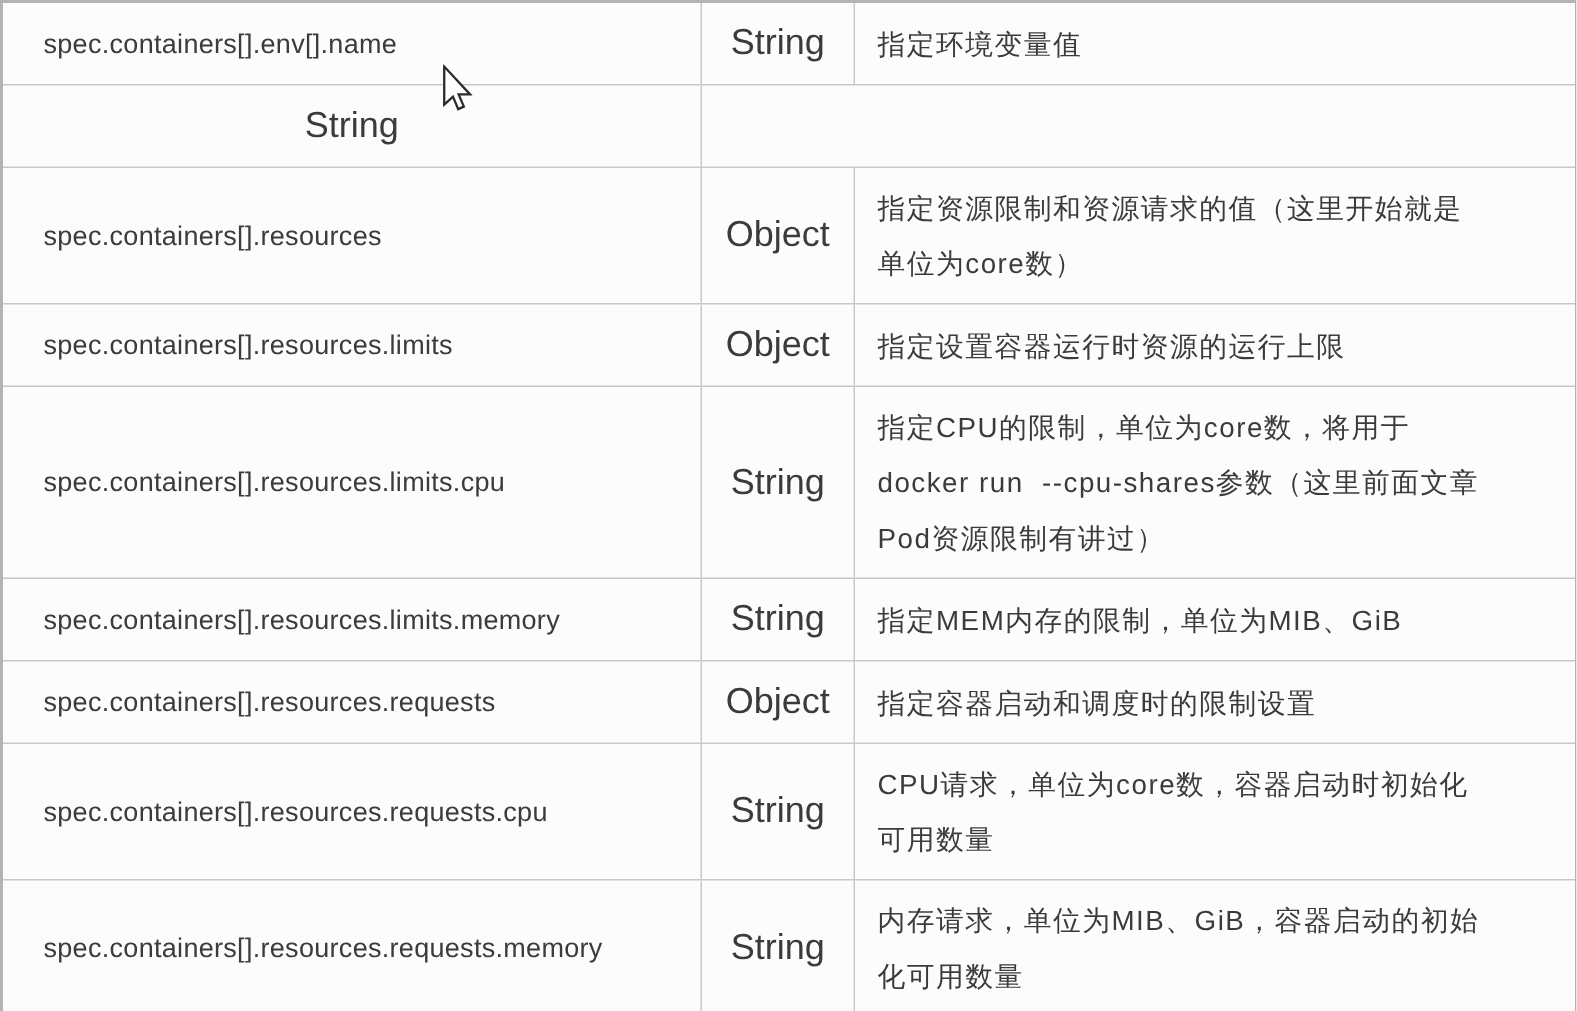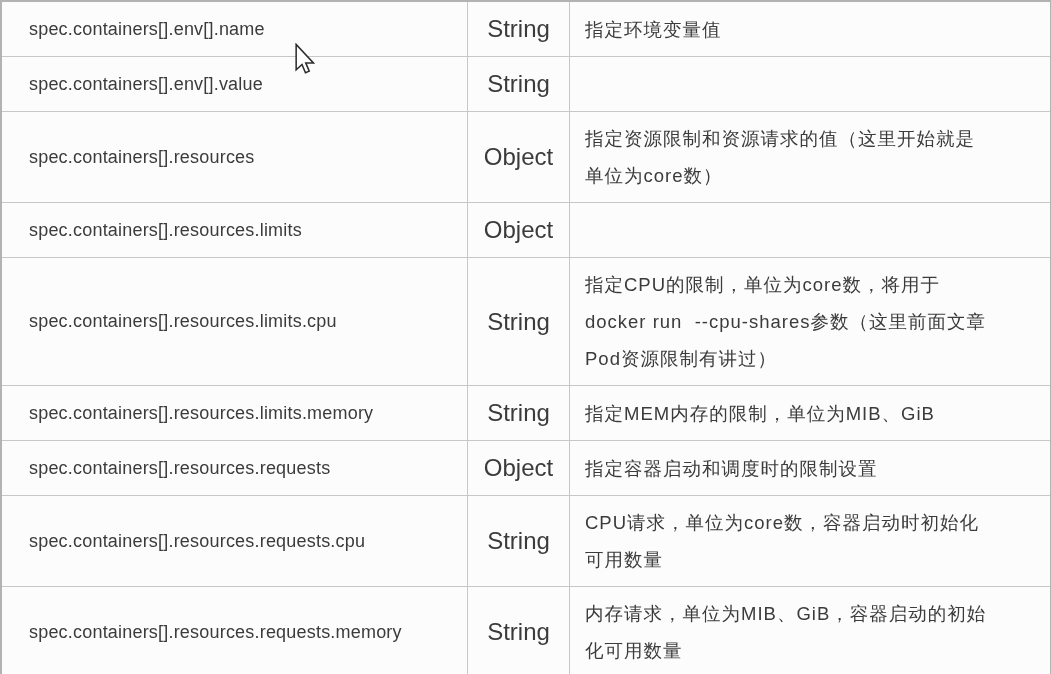--- a/index.html
+++ b/index.html
@@ -68,34 +68,34 @@
 
 <div class="doc-table">
 
   <div class="t-row">
     <div class="cell cell-field">spec.containers[].env[].name</div>
     <div class="cell cell-type">String</div>
     <div class="cell cell-desc">指定环境变量值</div>
   </div>
 
   <div class="t-row">
-    <div class="cell cell-field">spec.containers[].env[].value</div>
     <div class="cell cell-type">String</div>
   </div>
 
   <div class="t-row">
     <div class="cell cell-field">spec.containers[].resources</div>
     <div class="cell cell-type">Object</div>
     <div class="cell cell-desc">指定资源限制和资源请求的值（这里开始就是
 单位为core数）</div>
   </div>
 
   <div class="t-row">
     <div class="cell cell-field">spec.containers[].resources.limits</div>
     <div class="cell cell-type">Object</div>
+    <div class="cell cell-desc">指定设置容器运行时资源的运行上限</div>
   </div>
 
   <div class="t-row">
     <div class="cell cell-field">spec.containers[].resources.limits.cpu</div>
     <div class="cell cell-type">String</div>
     <div class="cell cell-desc">指定CPU的限制，单位为core数，将用于
 docker run  --cpu-shares参数（这里前面文章
 Pod资源限制有讲过）</div>
   </div>
 

